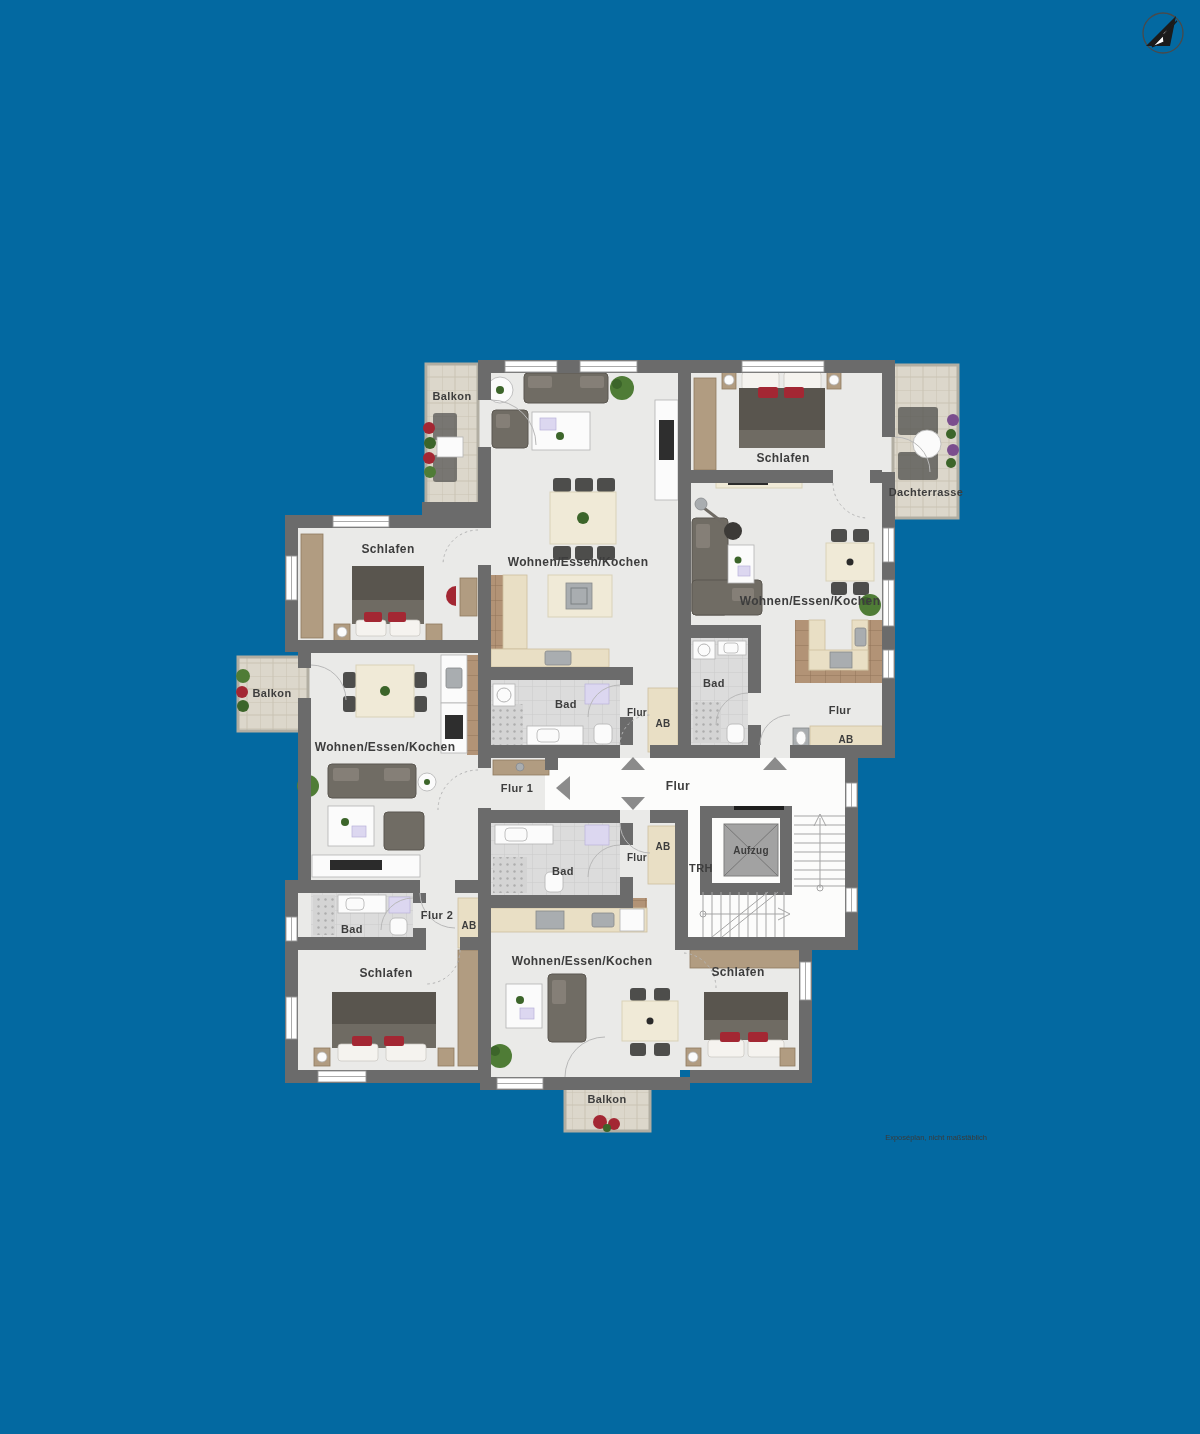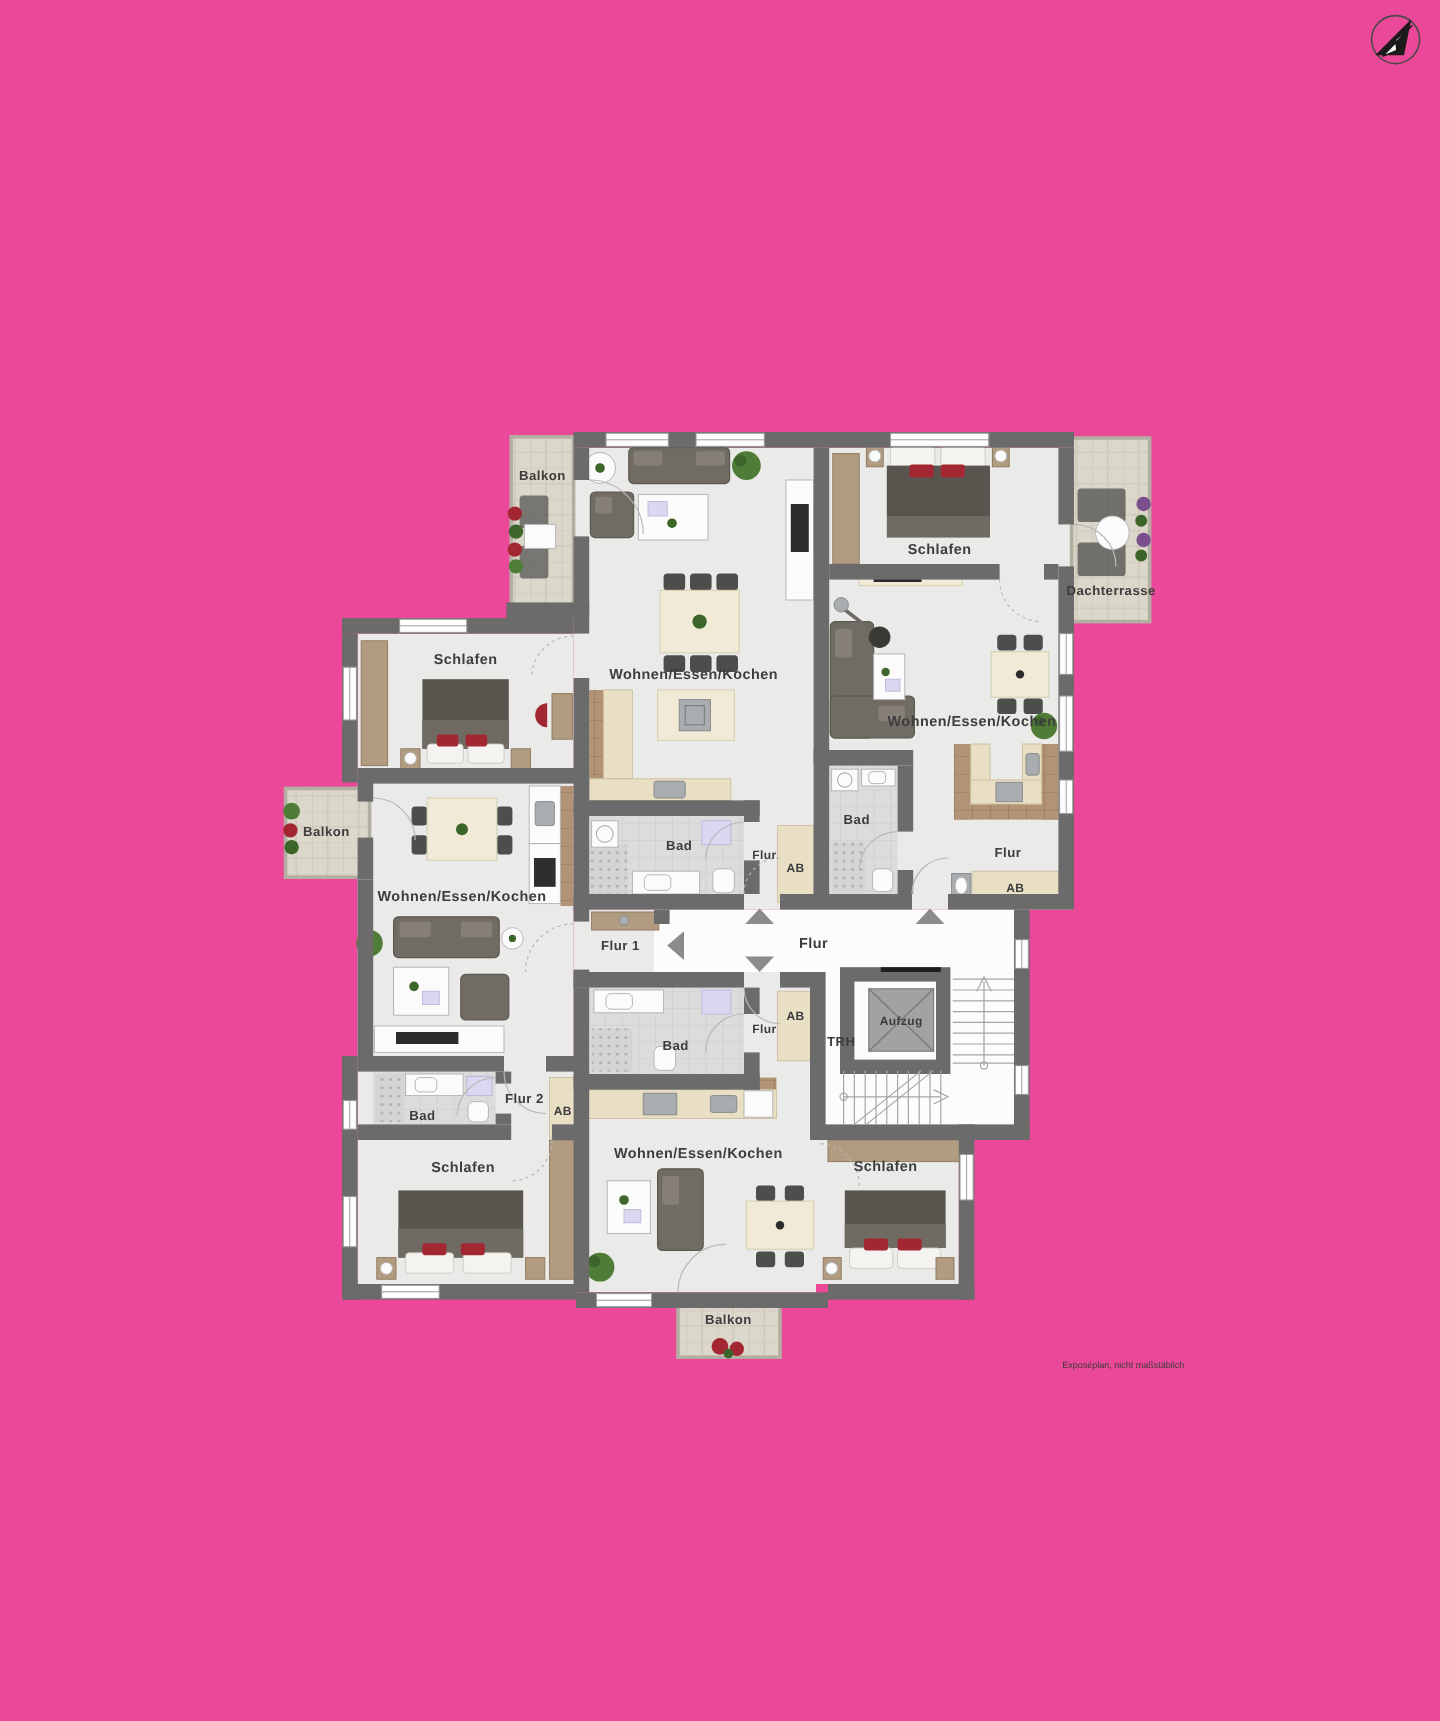--- a/index.html
+++ b/index.html
@@ -1,16 +1,16 @@
 <!DOCTYPE html>
 <html><head>
 <meta charset="utf-8">
 <style>
   html,body{margin:0;padding:0;background:#fff;}
-  #stage{position:relative;width:1200px;height:1434px;background:#ec4899;overflow:hidden;
+  #stage{position:relative;width:1200px;height:1434px;background:#0369a1;overflow:hidden;
          font-family:"Liberation Sans",sans-serif;}
   svg{position:absolute;left:0;top:0;}
   .wall{fill:#6b6b6b;}
   .flr{fill:#eaeae8;}
   .wht{fill:#fcfcfb;}
   .tan{fill:#e9dfc5;stroke:#cdbf9f;stroke-width:.8;}
   .wood{fill:#b19c81;stroke:#8f7a5f;stroke-width:.8;}
   .sofa{fill:#706c64;stroke:#5b5750;stroke-width:1;}
   .cush{fill:#857f77;}
   .bedb{fill:#59554e;}

